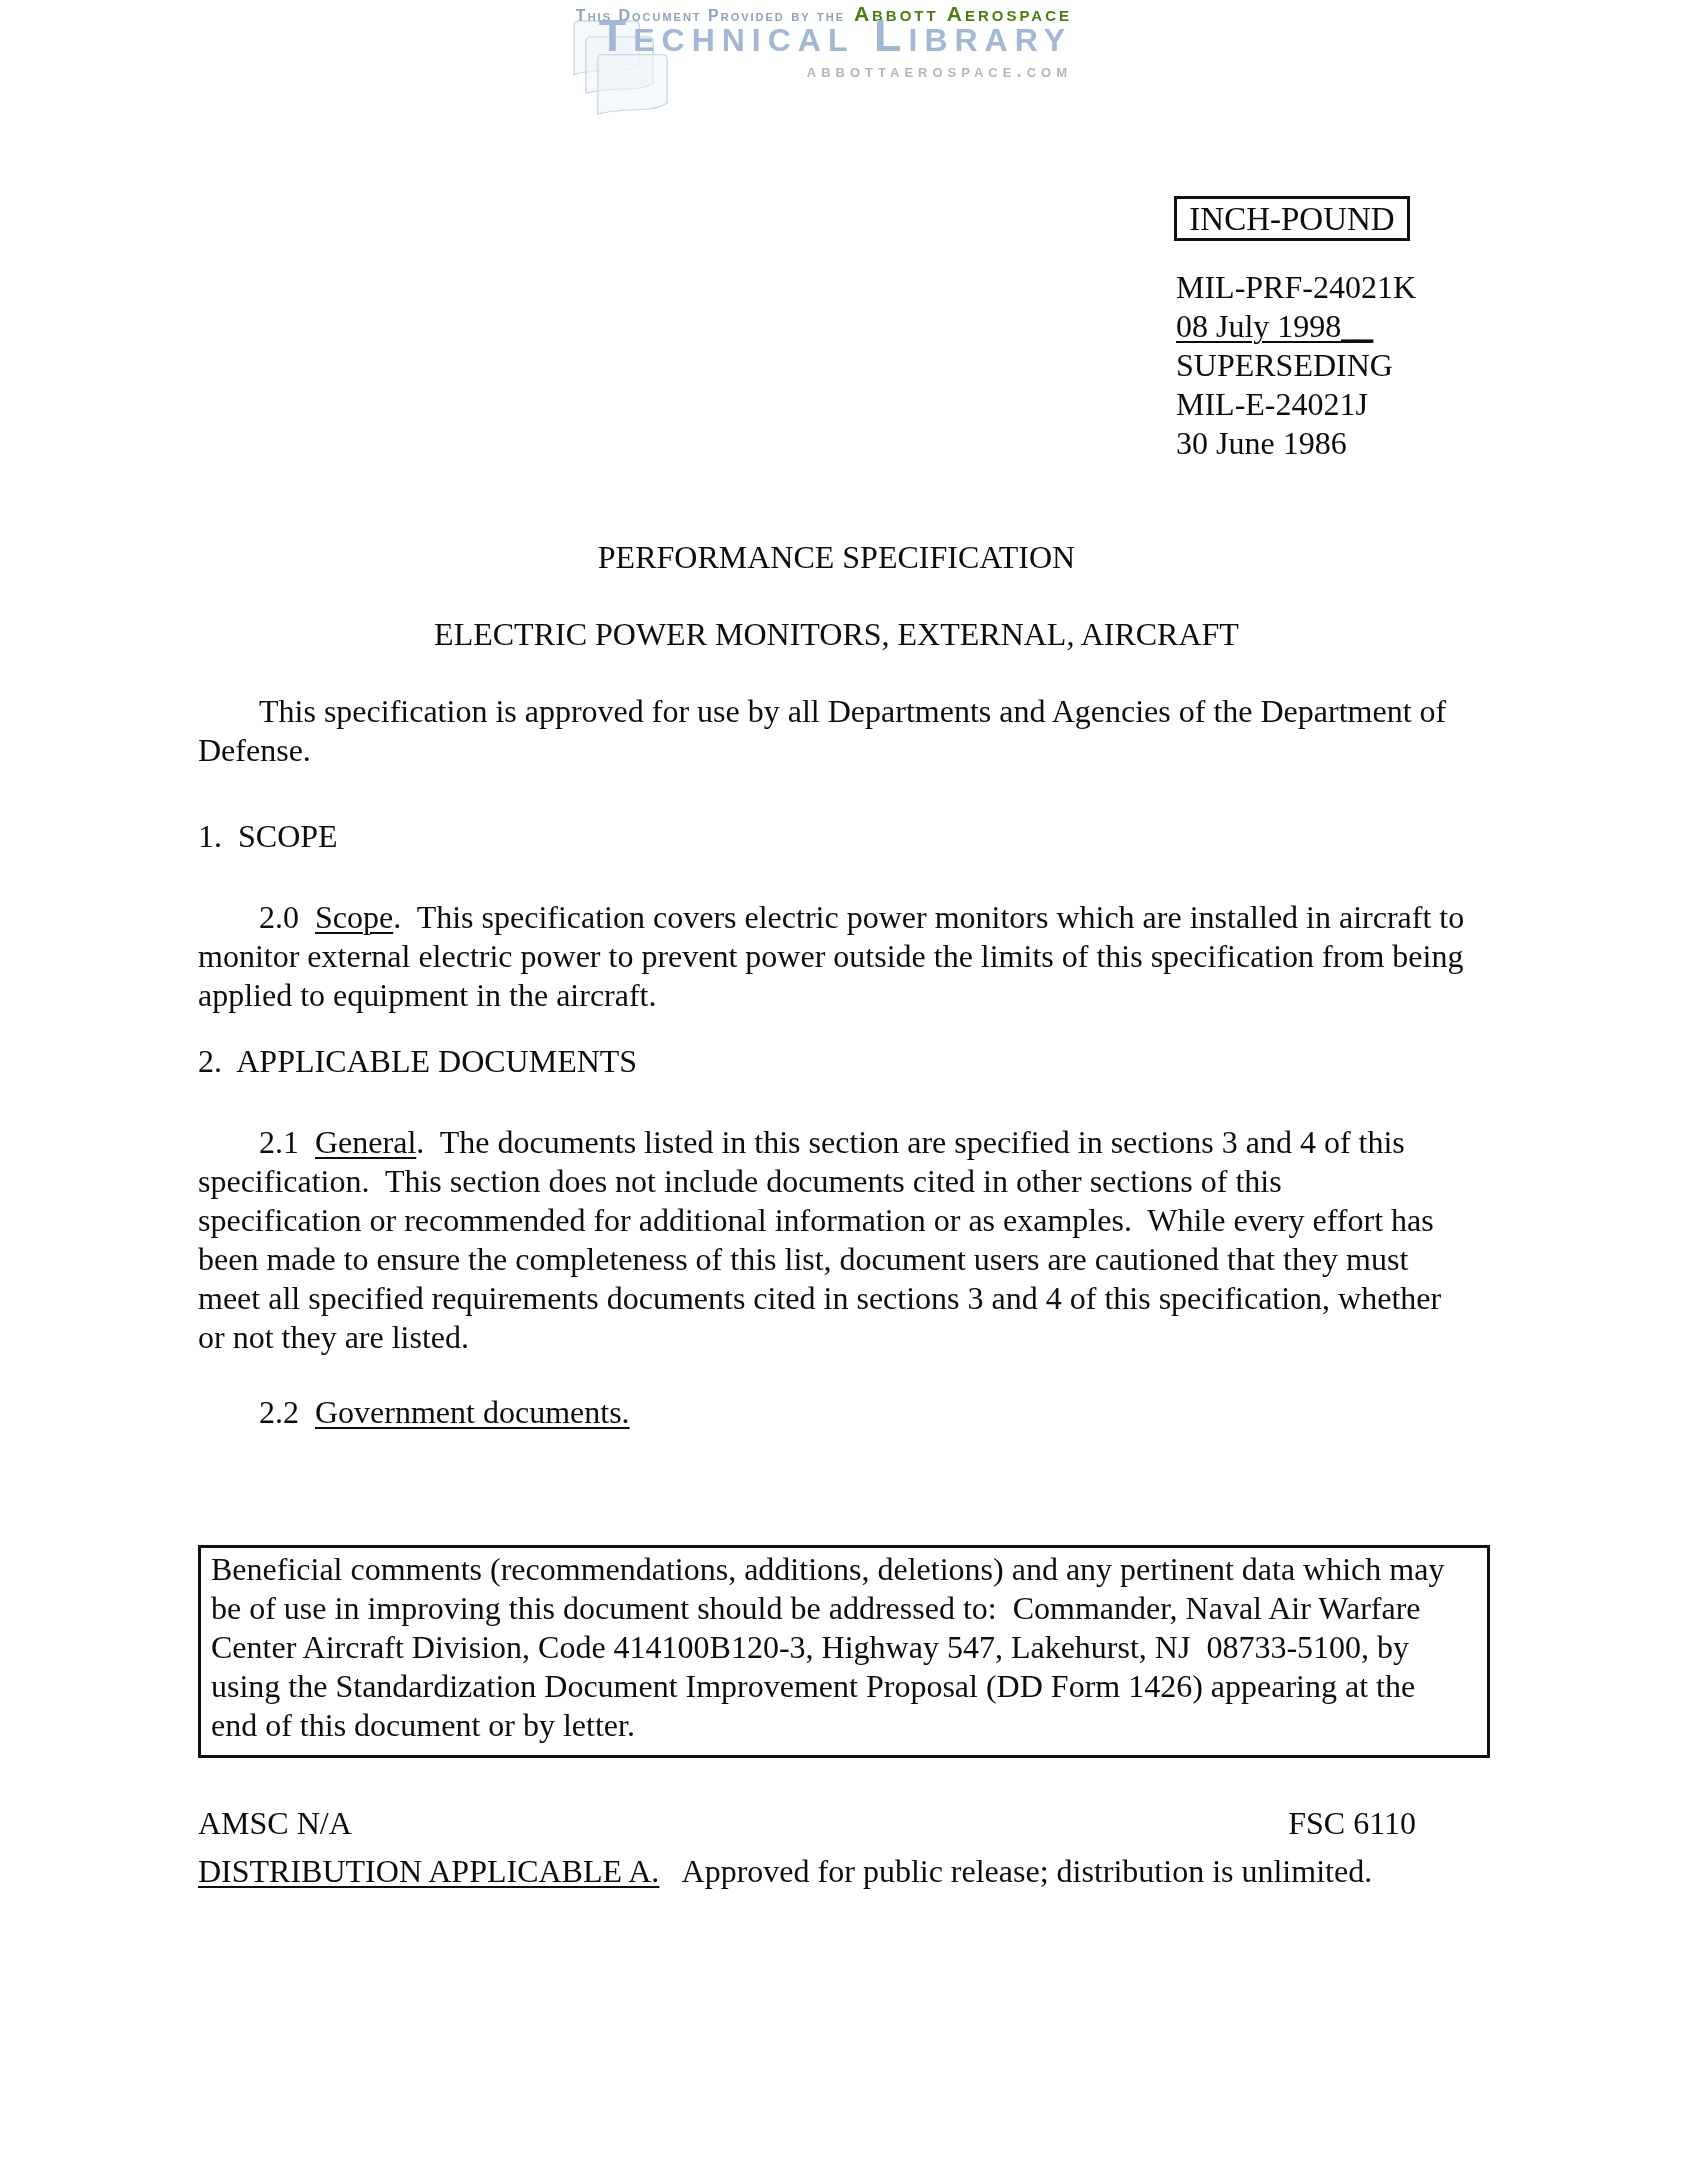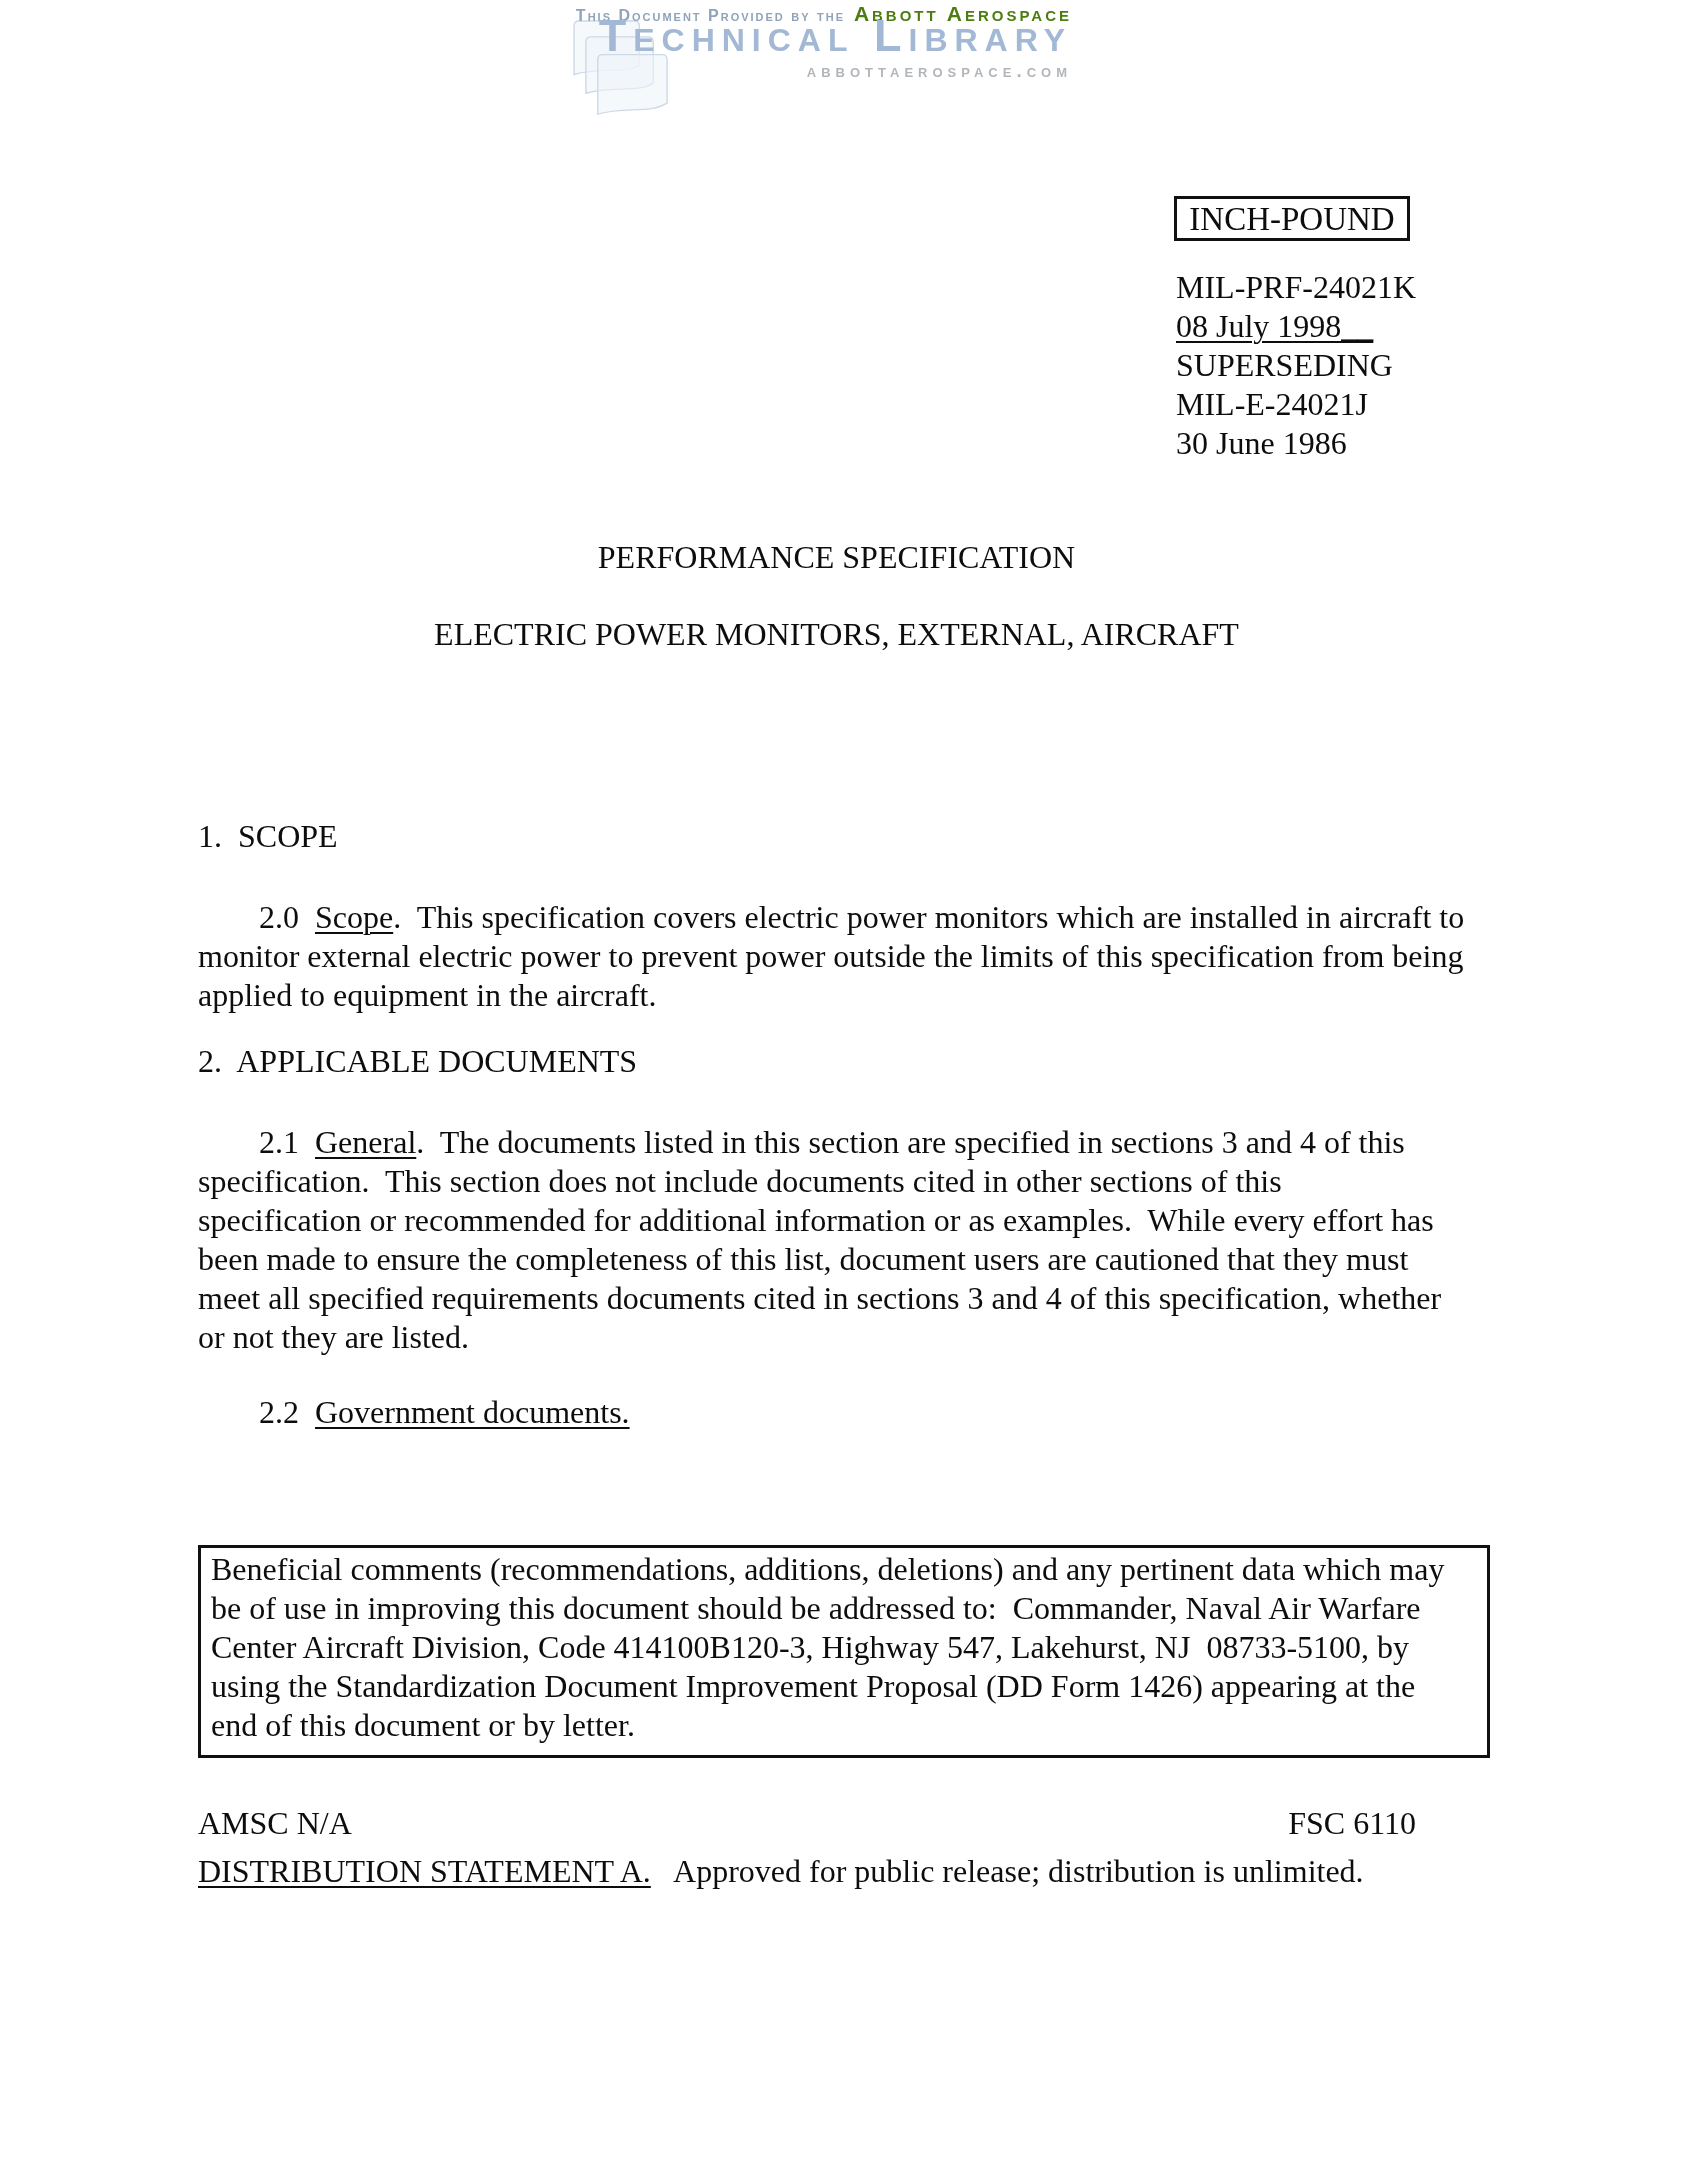--- a/index.html
+++ b/index.html
@@ -77,20 +77,22 @@
     <div class="idline">MIL-PRF-24021K</div>
     <div class="idline u">08 July 1998__</div>
     <div class="idline">SUPERSEDING</div>
     <div class="idline">MIL-E-24021J</div>
     <div class="idline">30 June 1986</div>
   </div>
 
   <div class="body-text center t1">PERFORMANCE SPECIFICATION</div>
   <div class="body-text center t2">ELECTRIC POWER MONITORS, EXTERNAL, AIRCRAFT</div>
 
+  <div class="body-text indent approval">This specification is approved for use by all Departments and Agencies of the Department of
+Defense.</div>
 
   <div class="body-text h-s1">1.  SCOPE</div>
   <div class="body-text indent p-s11"><span>2.0  </span><span class="u">Scope</span><span>.  This specification covers electric power monitors which are installed in aircraft to
 monitor external electric power to prevent power outside the limits of this specification from being
 applied to equipment in the aircraft.</span></div>
 
   <div class="body-text h-s2">2.  APPLICABLE DOCUMENTS</div>
   <div class="body-text indent p-s21"><span>2.1  </span><span class="u">General</span><span>.  The documents listed in this section are specified in sections 3 and 4 of this
 specification.  This section does not include documents cited in other sections of this
 specification or recommended for additional information or as examples.  While every effort has
@@ -104,16 +106,16 @@
 be of use in improving this document should be addressed to:  Commander, Naval Air Warfare
 Center Aircraft Division, Code 414100B120-3, Highway 547, Lakehurst, NJ  08733-5100, by
 using the Standardization Document Improvement Proposal (DD Form 1426) appearing at the
 end of this document or by letter.</div>
   </div>
 
   <div class="footrow">
     <span>AMSC N/A</span>
     <span>FSC 6110</span>
   </div>
-  <div class="body-text dist"><span class="u">DISTRIBUTION STATEMENT A.</span><span>   Approved for public release; distribution is unlimited.</span></div>
+  <div class="body-text dist"><span class="u">DISTRIBUTION APPLICABLE A.</span><span>   Approved for public release; distribution is unlimited.</span></div>
 
 </div>
 
 
 </body></html>

